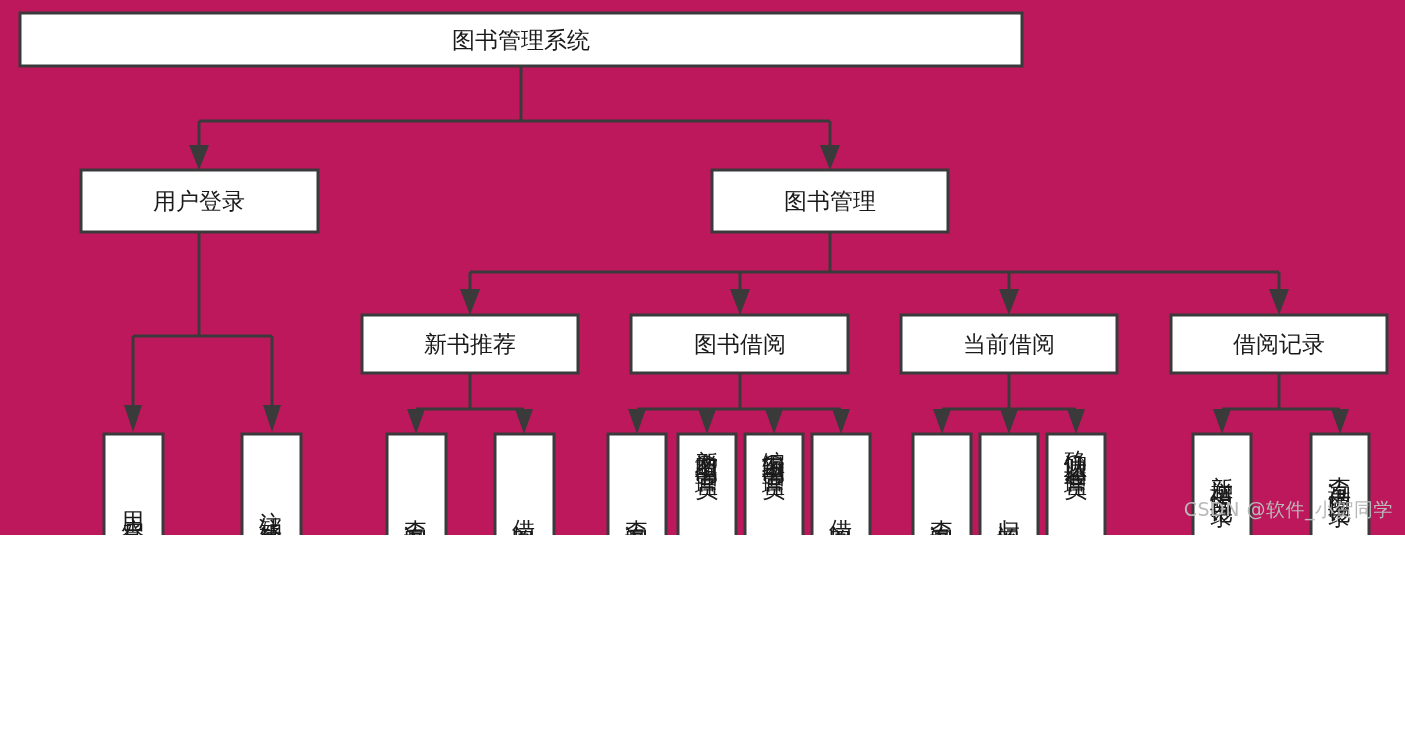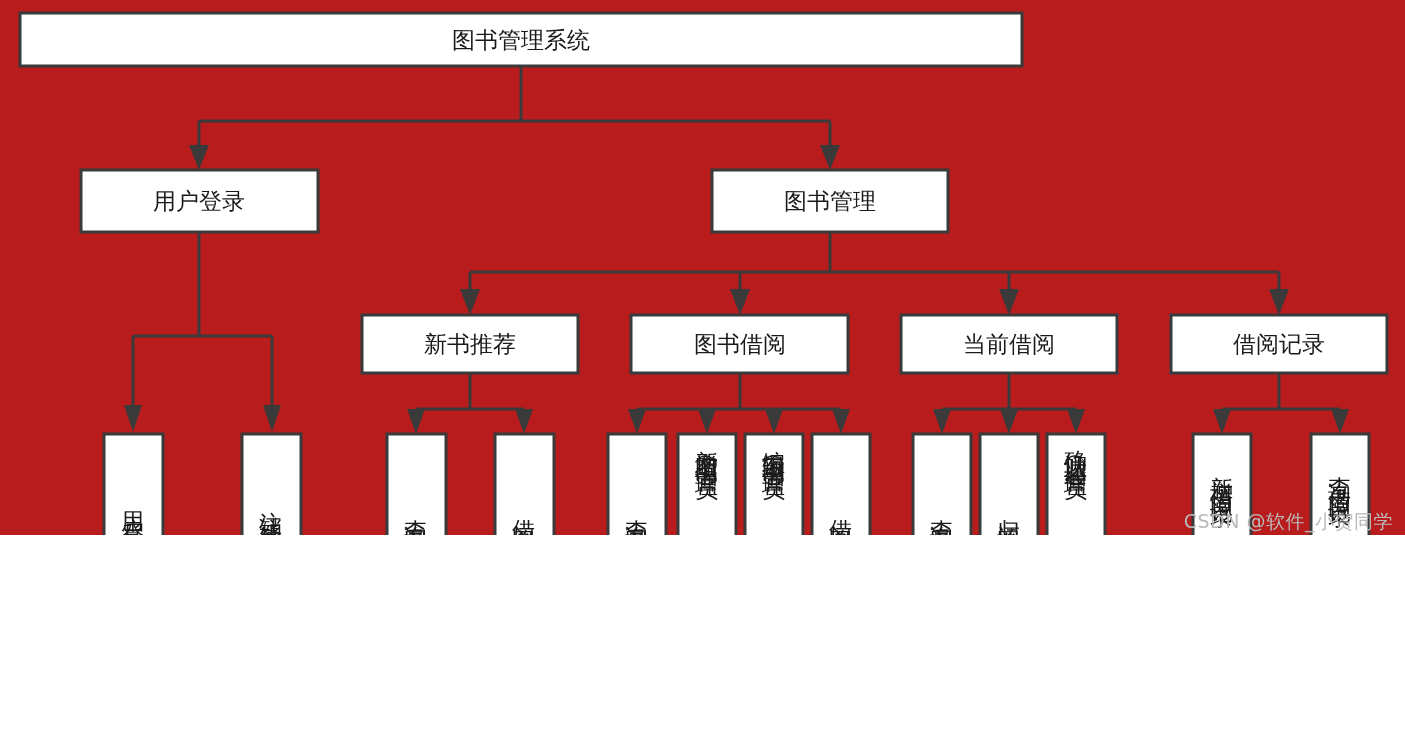--- a/index.html
+++ b/index.html
@@ -8,21 +8,21 @@
     padding: 0;
     background: #ffffff;
   }
   body {
     font-family: "DejaVu Sans", "Liberation Sans", sans-serif;
   }
   #diagram-root {
     position: relative;
     width: 1405px;
     height: 535px;
-    background: #b91c1c;
+    background: #be185d;
     overflow: hidden;
   }
   svg#tree-svg {
     position: absolute;
     left: 0;
     top: 0;
     width: 1405px;
     height: 747px;
     display: block;
   }
@@ -50,21 +50,21 @@
   }
   .node-label-v {
     font-family: "DejaVu Sans", "Liberation Sans", sans-serif;
     font-size: 23px;
     fill: #1a1a1a;
     text-anchor: middle;
   }
   .watermark-text {
     position: absolute;
     right: 12px;
-    bottom: 0;
+    bottom: 12px;
     font-family: "DejaVu Sans", "Liberation Sans", sans-serif;
     font-size: 19px;
     color: #b9b9b9;
     letter-spacing: 0.5px;
     white-space: nowrap;
     user-select: none;
     text-align: center;
   }
 </style>
 </head>

